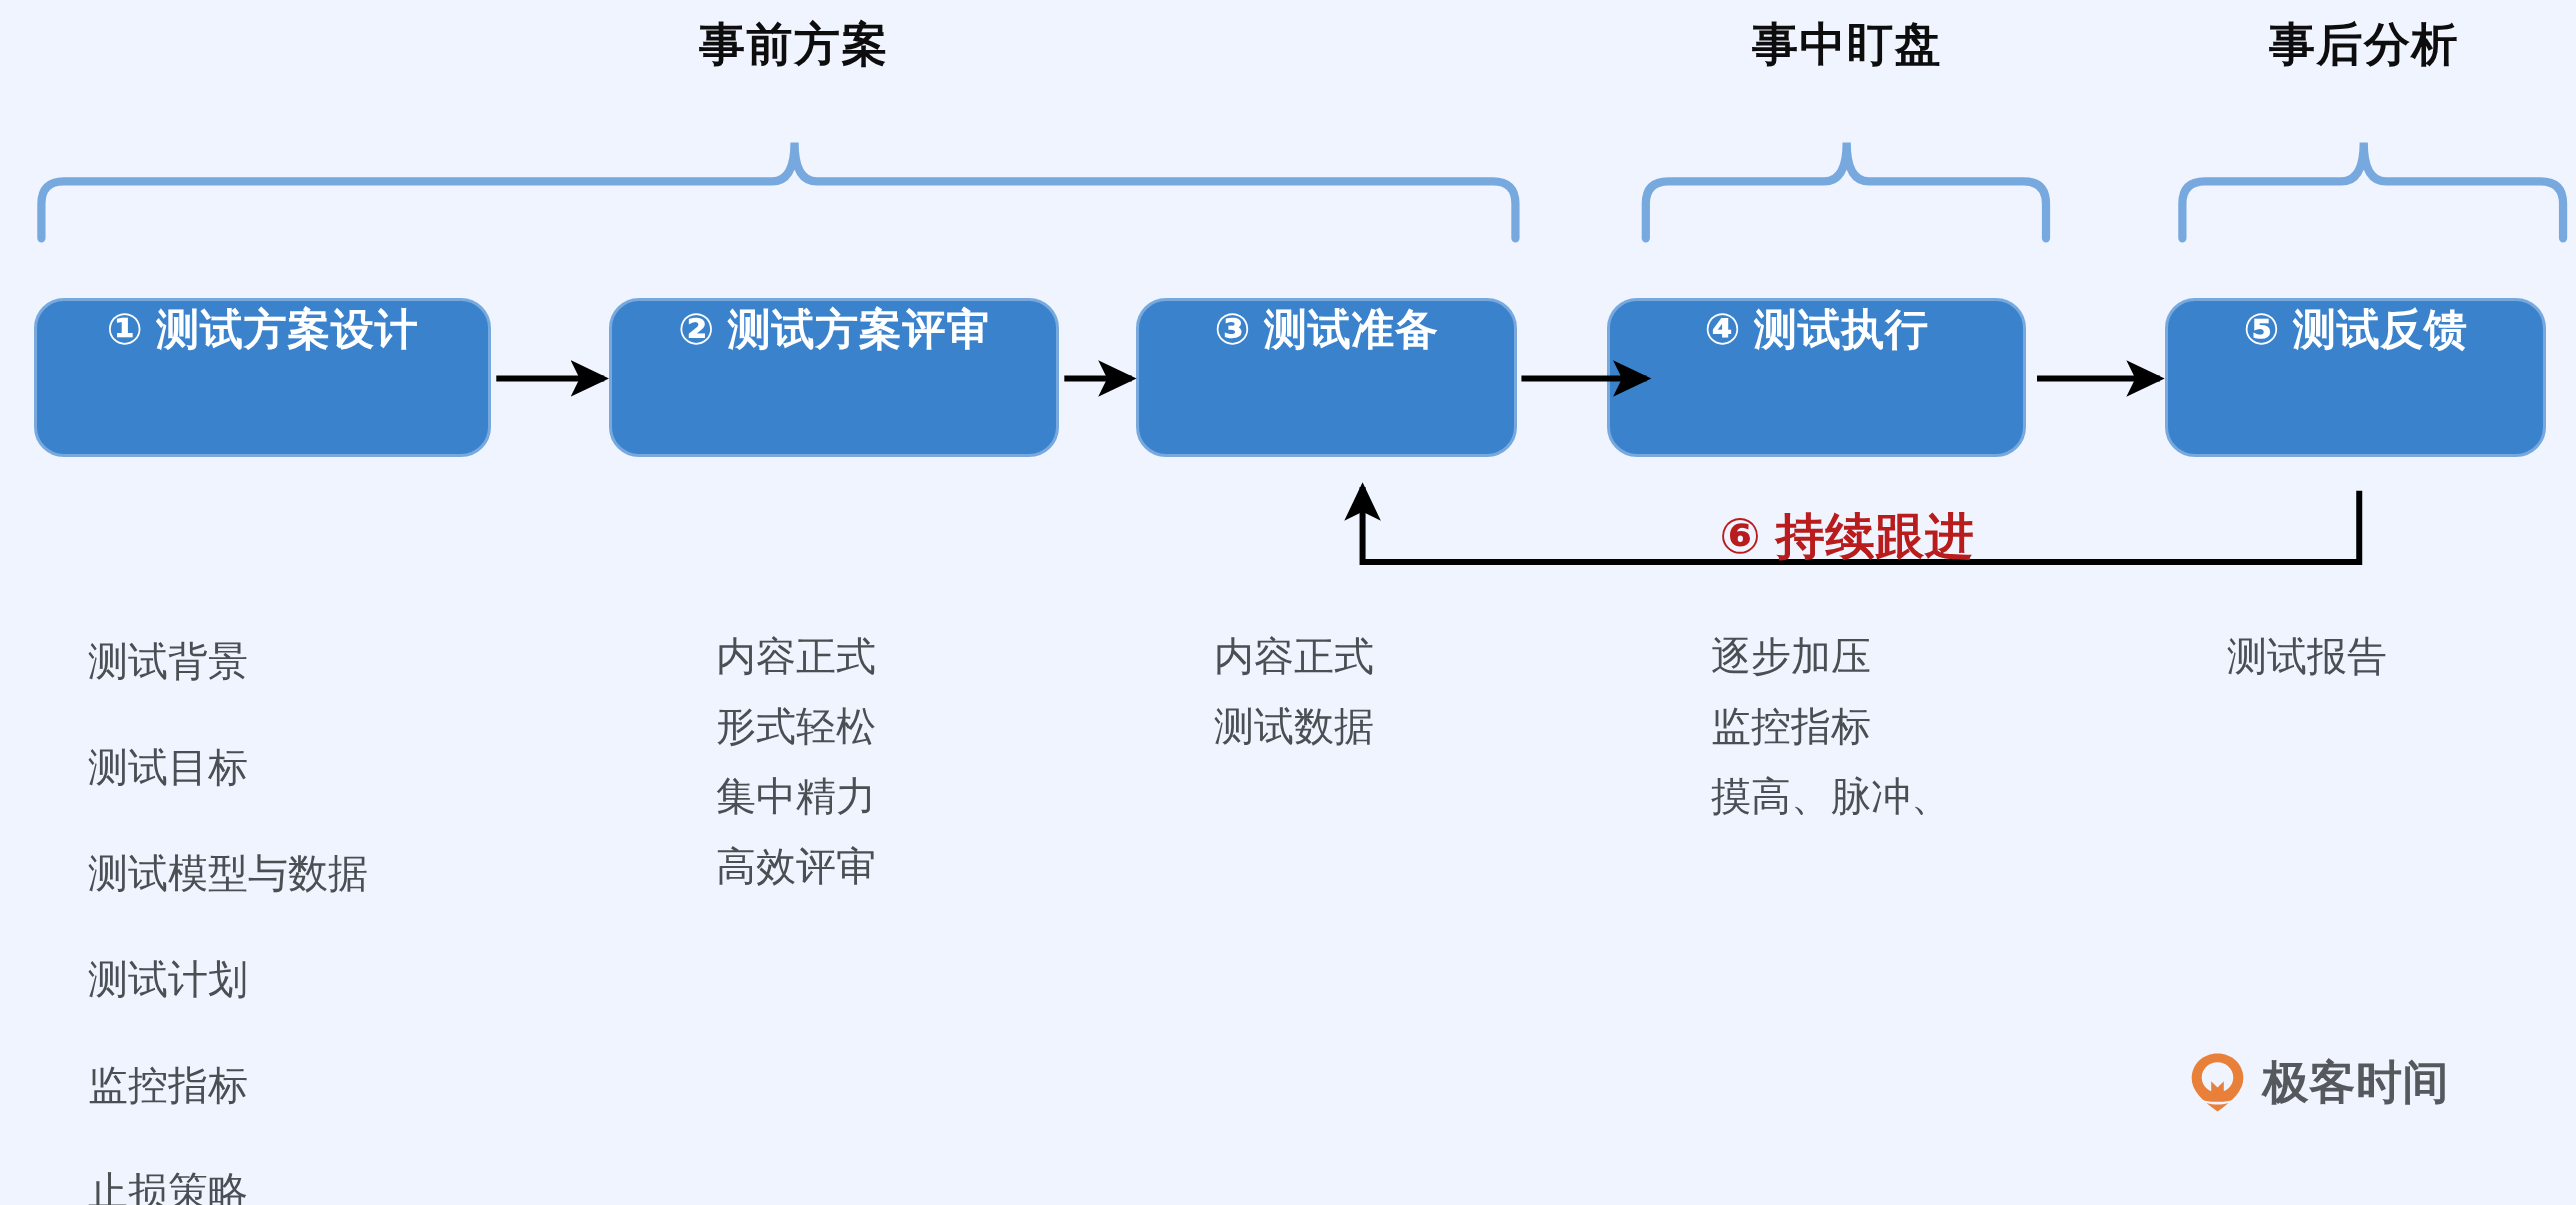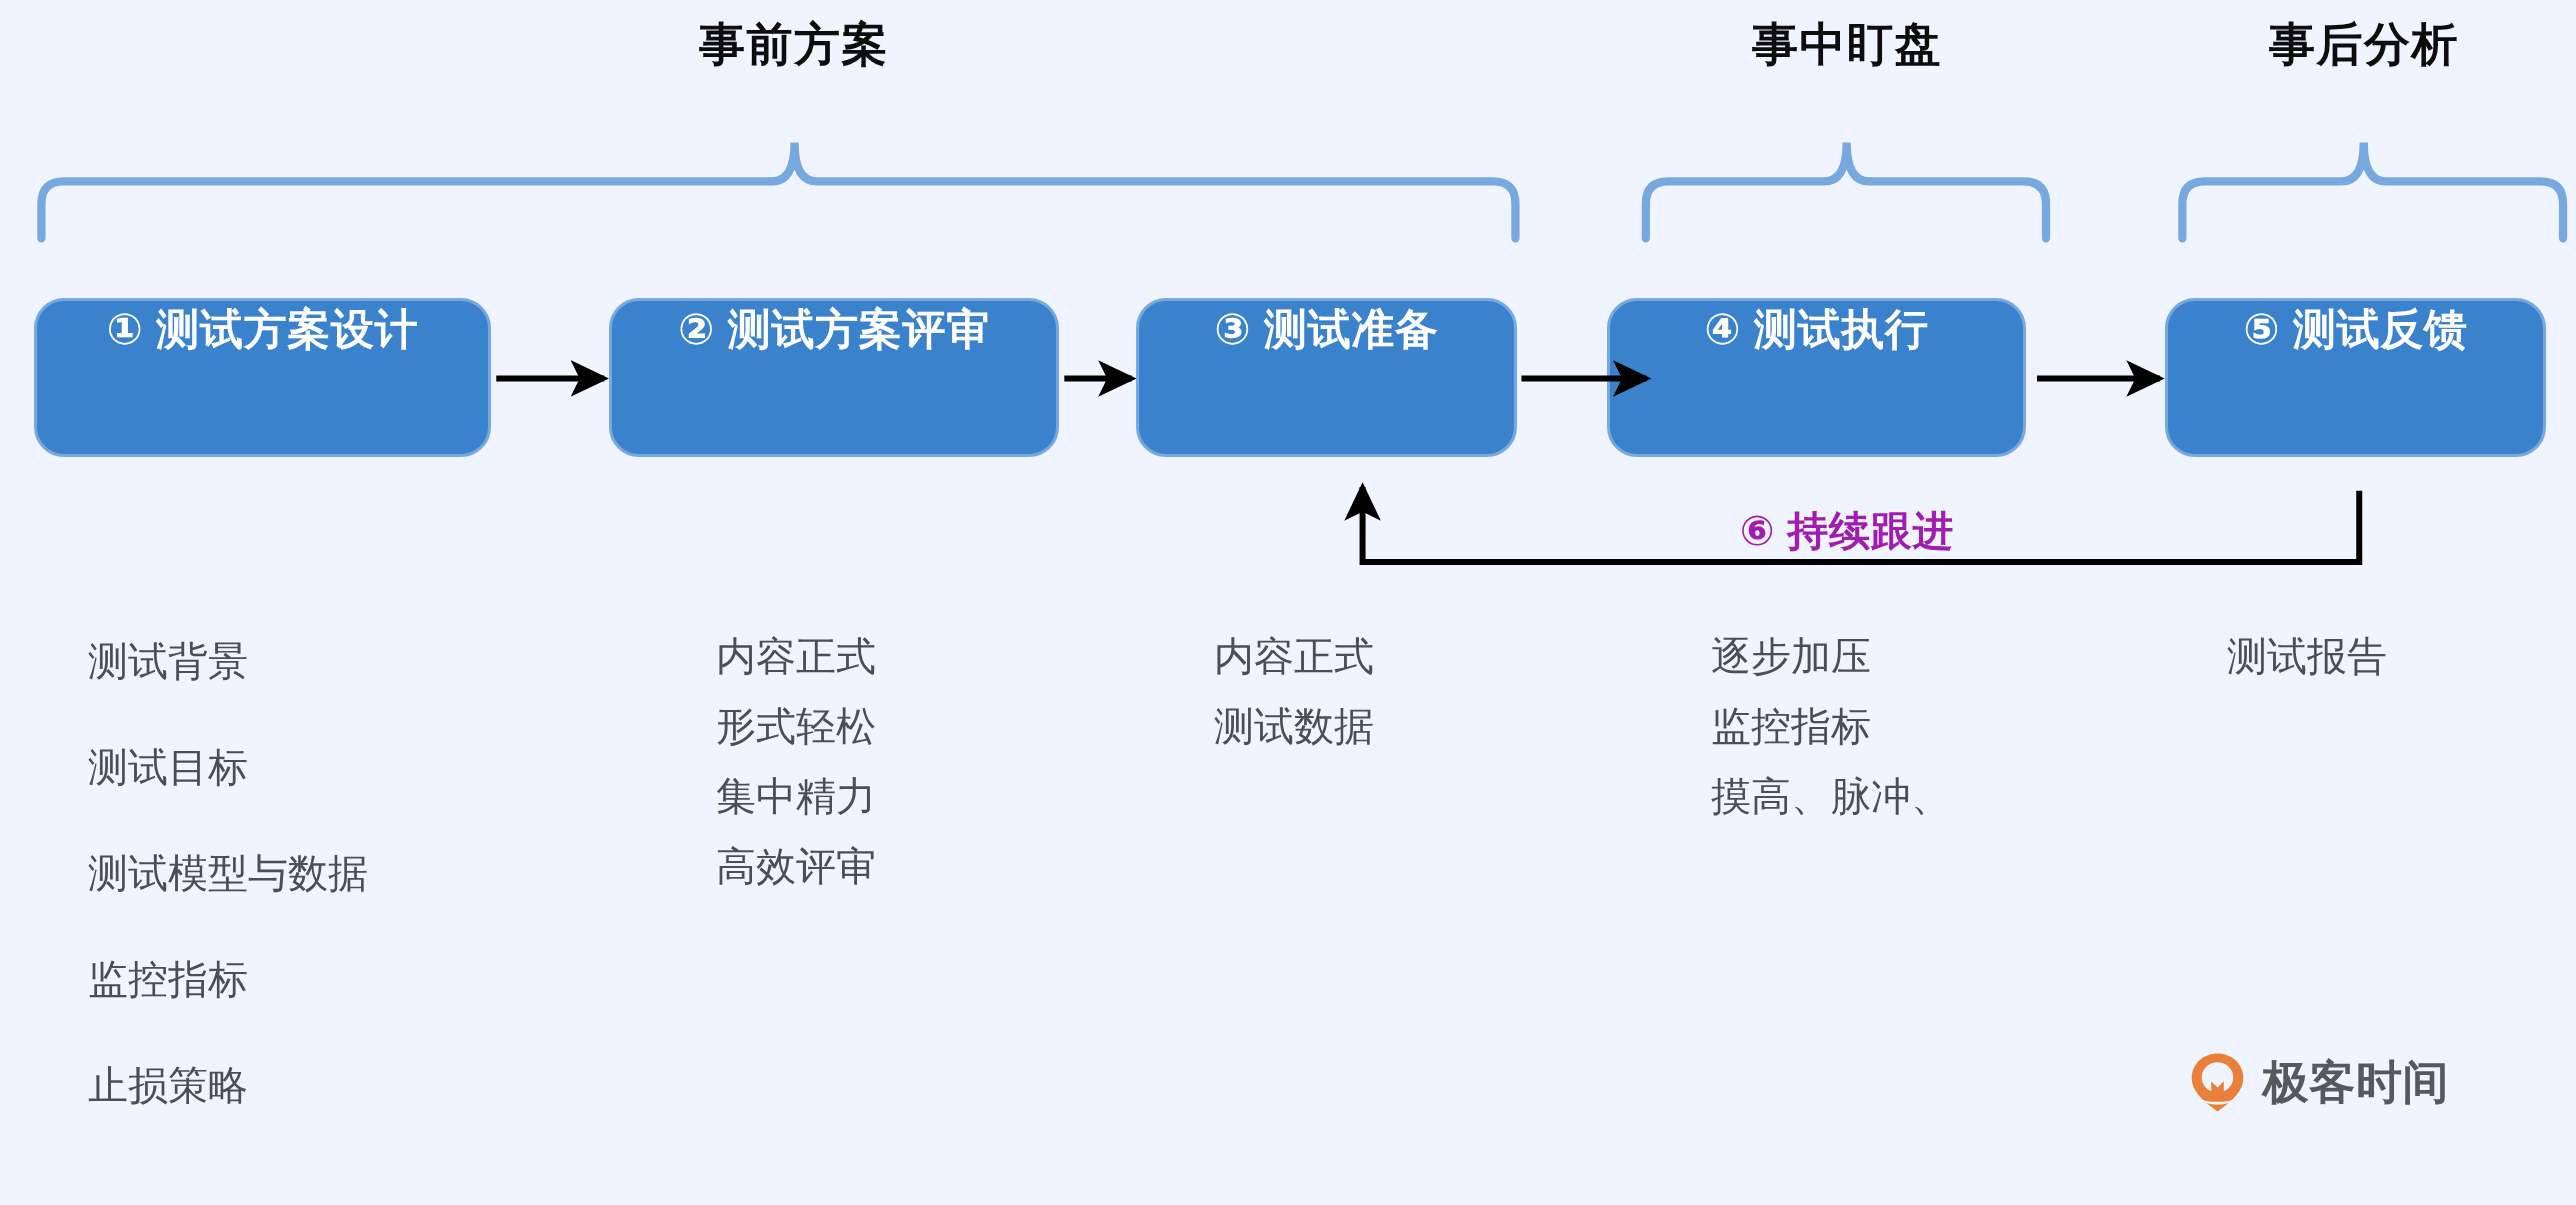--- a/index.html
+++ b/index.html
@@ -60,22 +60,22 @@
   .arrow-layer {
     position: absolute;
     left: 0; top: 0;
     width: 2576px; height: 1205px;
     pointer-events: none;
   }
 
   
   .loop-label {
     position: absolute;
-    color: #a21caf;
-    font-size: 41px;
+    color: #b91c1c;
+    font-size: 49px;
     font-weight: 700;
     white-space: nowrap;
     letter-spacing: 0.7px;
     transform: translateX(-50%);
   }
 
   
   .detail-col {
     position: absolute;
     display: flex;
@@ -157,20 +157,21 @@
       <path d="M 3148 655 L 3148 750 L 1818 750 L 1818 650" fill="none" stroke="#000000" stroke-width="8" marker-end="url(#arrowhead)"></path>
     </svg>
 
   <div class="loop-label" id="loop-label" style="left: 1847px; top: 504px;">⑥ 持续跟进</div>
 
   <div id="detail-columns">
       <div class="detail-col" style="left: 88px; top: 626px; gap: 36px;">
         <div class="detail-item">测试背景</div>
         <div class="detail-item">测试目标</div>
         <div class="detail-item">测试模型与数据</div>
+        <div class="detail-item">测试计划</div>
         <div class="detail-item">监控指标</div>
         <div class="detail-item">止损策略</div>
       </div>
       <div class="detail-col" style="left: 716px; top: 621px;">
         <div class="detail-item">内容正式</div>
         <div class="detail-item">形式轻松</div>
         <div class="detail-item">集中精力</div>
         <div class="detail-item">高效评审</div>
       </div>
       <div class="detail-col" style="left: 1214px; top: 621px;">

